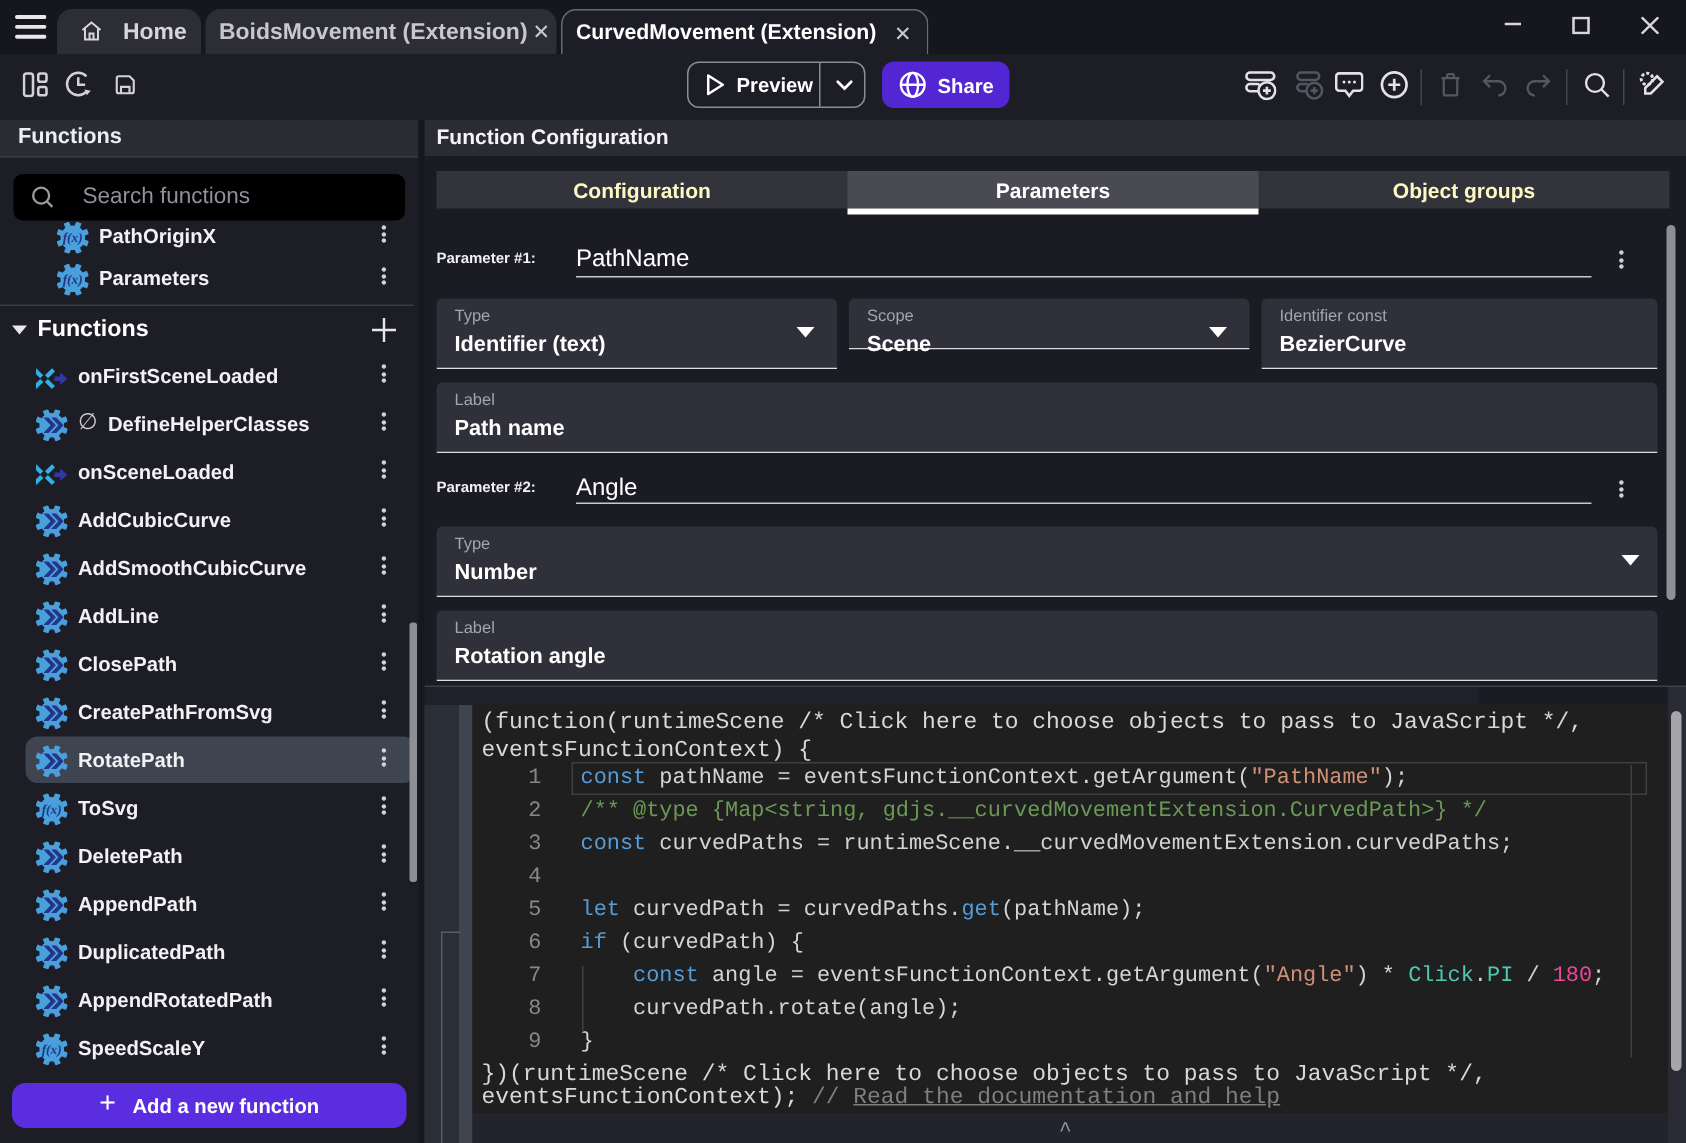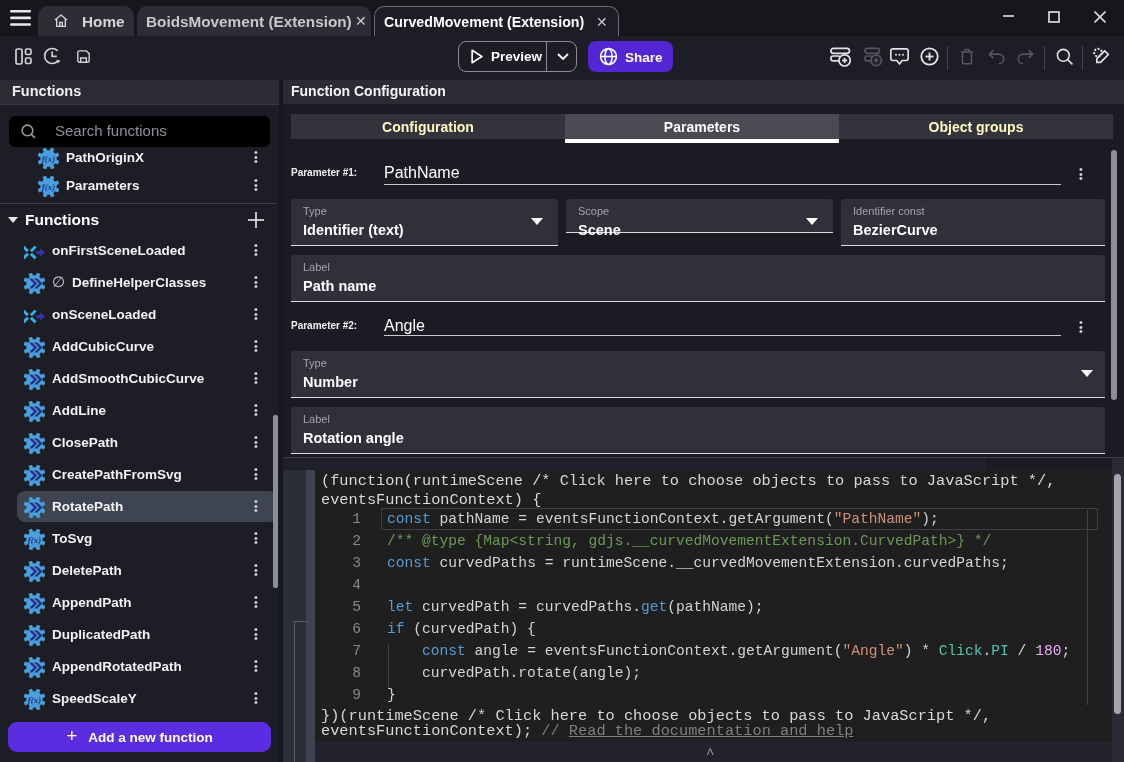--- a/index.html
+++ b/index.html
@@ -47,21 +47,21 @@
   .paramval{position:absolute;color:#fff;font-size:16px;}
   .underline{position:absolute;height:1px;background:#c9c9ce;}
   
   #events{position:absolute;left:283px;top:458px;width:703px;height:304px;background:#20202a;}
   #dragbar{position:absolute;left:23px;top:12px;width:9px;height:292px;background:#3f4450;}
   #editor{position:absolute;left:32px;top:12px;width:797px;height:272px;background:#1f1f1f;
           font-family:"Liberation Mono",monospace;font-size:14.6px;color:#d4d4d4;}
   .cl{position:absolute;left:0;width:780px;height:22px;white-space:pre;}
   .num{position:absolute;left:0;width:46px;text-align:right;color:#888;}
   .code{position:absolute;left:72px;white-space:pre;}
-  .k{color:#569cd6;} .s{color:#ce9178;} .c{color:#6a9955;text-align:center;} .n{color:#f0abfc;} .t{color:#4ec9b0;}
+  .k{color:#569cd6;} .s{color:#ce9178;} .c{color:#6a9955;text-align:center;} .n{color:#ec4899;} .t{color:#4ec9b0;}
   .hdr{position:absolute;left:6px;white-space:pre;color:#d8d8d8;font-size:15.3px;}
   #scrolltrack{position:absolute;left:829px;top:0;width:12px;height:304px;background:#2a2a34;}
 </style>
 </head>
 <body>
 <div id="app">
 
   <div id="titlebar">
     <svg class="abs" style="left:10px;top:10px" width="21" height="16" viewBox="0 0 21 16">
       <rect x="0" y="0" width="21" height="2.6" rx="1.3" fill="#e8e8ec"></rect>

